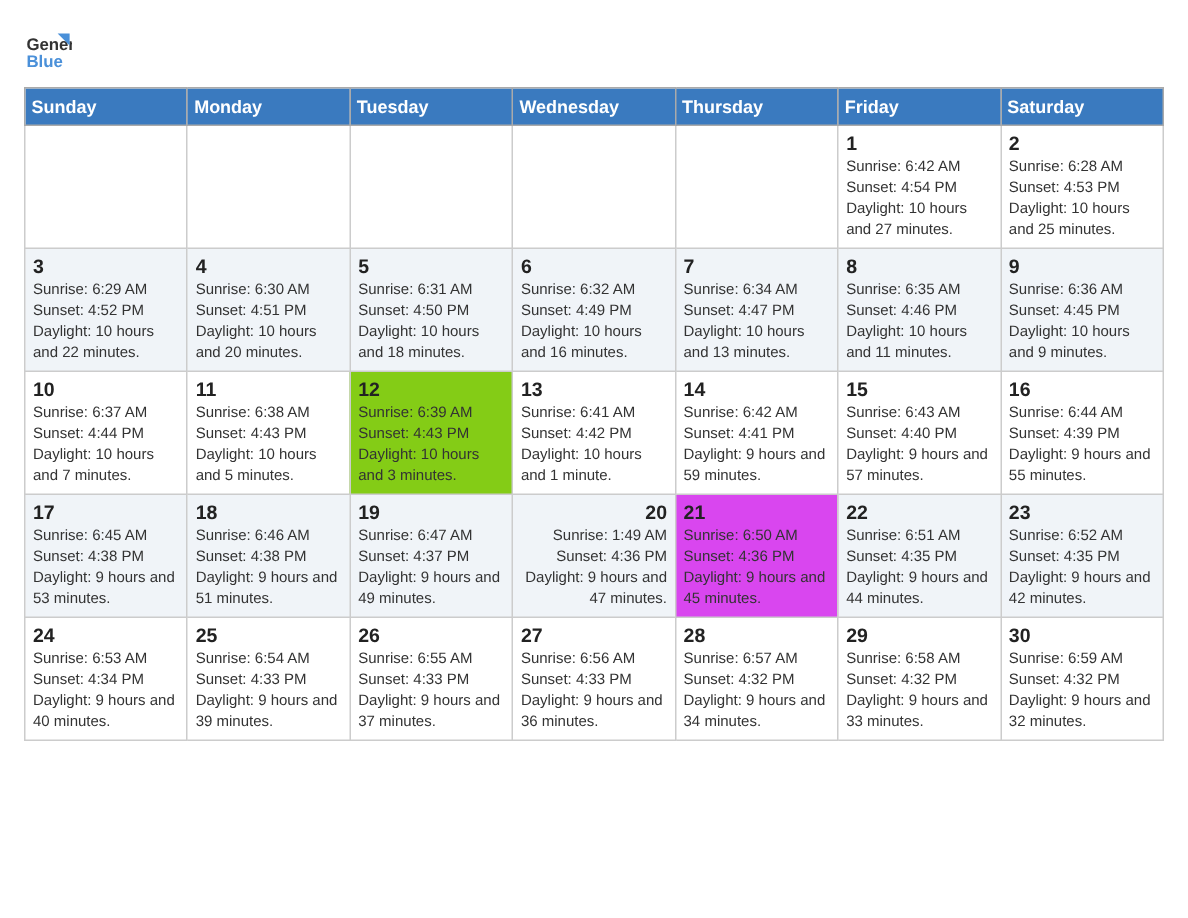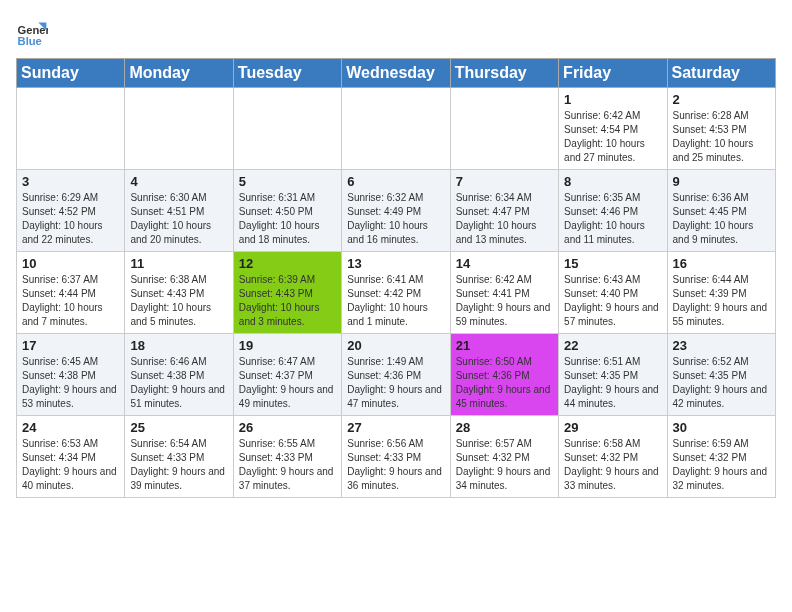--- a/index.html
+++ b/index.html
@@ -36,21 +36,21 @@
       color: #555;
     }
     table {
       width: 100%;
       border-collapse: collapse;
       table-layout: fixed;
     }
     thead tr th {
       background: #3a7abf;
       color: #fff;
-      font-size: 16px;
+      font-size: 12px;
       font-weight: bold;
       padding: 5px 4px;
       text-align: left;
       border: 1px solid #aaa;
     }
     tbody tr td {
       vertical-align: top;
       border: 1px solid #ccc;
       padding: 4px 5px;
       font-size: 10px;
@@ -223,21 +223,21 @@
           <div class="day-info" style="white-space: pre-line;">Sunrise: 6:46 AM
 Sunset: 4:38 PM
 Daylight: 9 hours and 51 minutes.</div>
         </td>
         <td style="background: rgb(240, 244, 248); margin-left: 40px;">
           <span class="day-num">19</span>
           <div class="day-info" style="white-space: pre-line;">Sunrise: 6:47 AM
 Sunset: 4:37 PM
 Daylight: 9 hours and 49 minutes.</div>
         </td>
-        <td style="background: rgb(240, 244, 248);">
+        <td style="background: rgb(240, 244, 248); text-align: right;">
           <span class="day-num">20</span>
           <div class="day-info" style="white-space: pre-line;">Sunrise: 1:49 AM
 Sunset: 4:36 PM
 Daylight: 9 hours and 47 minutes.</div>
         </td>
         <td style="background: #d946ef;">
           <span class="day-num">21</span>
           <div class="day-info" style="white-space: pre-line;">Sunrise: 6:50 AM
 Sunset: 4:36 PM
 Daylight: 9 hours and 45 minutes.</div>

